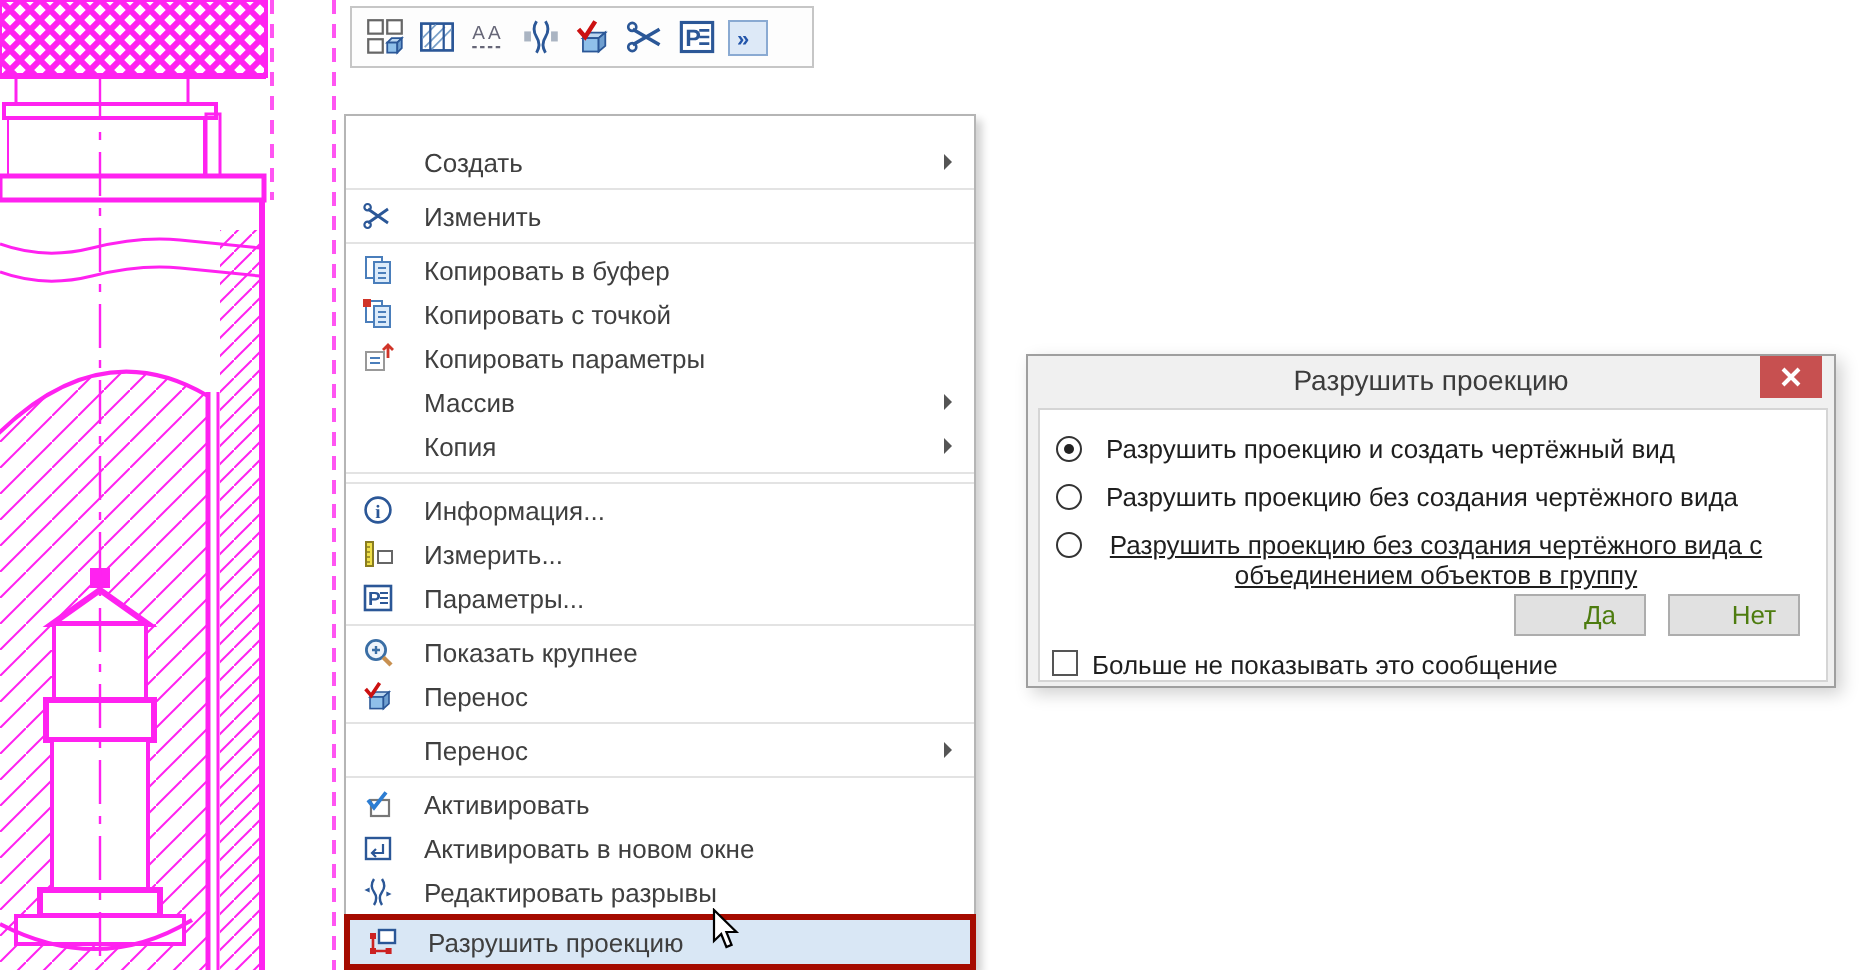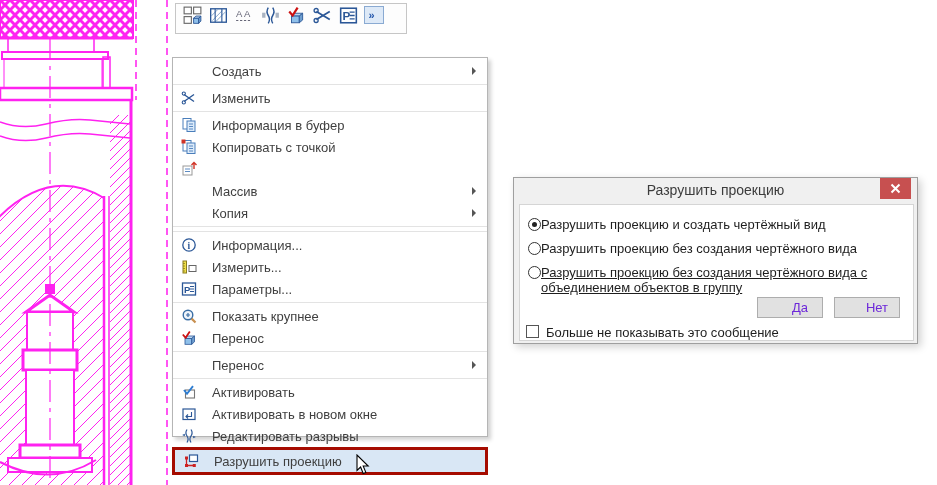--- a/index.html
+++ b/index.html
@@ -4,54 +4,54 @@
 <style>
   * { box-sizing: border-box; margin: 0; padding: 0; }
   html,body { width:937px; height:485px; overflow:hidden; background:#fff;
     font-family:"Liberation Sans", sans-serif; }
 
   
   #cad { position:absolute; left:0; top:0; }
 
   
   .toolbar { position:absolute; left:175px; top:3px; width:232px; height:31px;
-    background:#fdfdfd; border:1px solid #c6c6c6; display:flex; 
+    background:#fdfdfd; border:1px solid #c6c6c6; display:flex; align-items:center;
     padding:0 5px; gap:4px; }
   .tbtn { width:22px; height:22px; display:flex; align-items:center; justify-content:center; }
 
   
-  .menu { position:absolute; left:172px; top:57px; width:316px; height:380px;
+  .menu { position:absolute; left:172px; top:57px; width:316px; height:428px;
     background:#fff; border:1px solid #b5b5b5; box-shadow:3px 3px 4px rgba(0,0,0,0.18);
-    padding-top:2px; font-size:13px; color:#3f3f3f; }
+    padding-top:12px; font-size:13px; color:#3f3f3f; }
   .mi { display:flex; align-items:center; height:22px; padding-left:7px; cursor:default; }
   .mi .ic { width:18px; height:16px; flex:0 0 18px; margin-right:14px;
     display:flex; align-items:center; justify-content:center; }
   .mi .arrow { margin-left:auto; margin-right:11px; width:0; height:0;
     border-left:4px solid #555; border-top:4px solid transparent; border-bottom:4px solid transparent; }
   .msep { border-top:1px solid #e3e3e3; height:3px; margin-top:2px; }
   .mi.hl { height:28px; background:#d9e7f5; border:3px solid #a50b00; margin:0 -1px; }
 
   
   .dialog { position:absolute; left:513px; top:177px; width:405px; height:167px;
     background:#f0f0f0; border:1px solid #9f9f9f; box-shadow:3px 3px 8px rgba(0,0,0,0.18); }
   .titlebar { position:relative; height:26px; }
   .dtitle { display:block; text-align:center; line-height:25px; font-size:14px; color:#3c3c3c; }
   .closebtn { position:absolute; top:0; right:6px; width:31px; height:21px;
     background:#c75050; display:flex; align-items:center; justify-content:center; }
   .dbody { position:absolute; left:5px; top:26px; width:395px; height:137px;
     background:#fff; border:1px solid #d5d5d5; font-size:13px; color:#1e1e1e; }
-  .radio-row { position:absolute; display:flex; align-items:flex-start; gap:0; left:8px; }
+  .radio-row { position:absolute; display:flex; align-items:flex-start; gap:12px; left:8px;text-align:center; }
   .radio { width:13px; height:13px; border:1px solid #333; border-radius:50%;
     background:#fff; flex:0 0 13px; margin-top:1px; position:relative; }
   .radio.checked::after { content:""; position:absolute; left:3px; top:3px;
     width:5px; height:5px; border-radius:50%; background:#222; }
   .radio-label { line-height:15px; max-width:345px; }
   .btnrow { position:absolute; top:92px; left:237px; display:flex; gap:11px; }
   .wbtn { width:66px; height:21px; background:#e1e1e1; border:1px solid #adadad;
-    font-size:13px; color:#6d28d9; font-family:"Liberation Sans", sans-serif;padding-left:20px; }
+    font-size:13px; color:#4d7c0f; font-family:"Liberation Sans", sans-serif;padding-left:20px; }
   .chk-row { position:absolute; left:6px; top:120px; display:flex; gap:7px; }
   .checkbox { width:13px; height:13px; border:1px solid #555; background:#fff; flex:0 0 13px; }
 
   
   #cursor { position:absolute; left:356px; top:454px; }
 </style>
 </head>
 <body>
 
 <svg id="cad" width="172" height="485" viewBox="0 0 172 485">
@@ -196,21 +196,21 @@
   <div class="msep"></div>
 
   <div class="mi">
     <span class="ic">
       <svg width="16" height="16" viewBox="0 0 16 16">
         <rect x="2" y="1.5" width="8" height="10.5" fill="#fff" stroke="#4a7ebb"></rect>
         <rect x="6" y="4" width="8" height="10.5" fill="#dcebfa" stroke="#4a7ebb"></rect>
         <path d="M8,7 H12 M8,9.5 H12 M8,12 H12" stroke="#4a7ebb" stroke-width="0.9"></path>
       </svg>
     </span>
-    <span class="lbl">Информация в буфер</span>
+    <span class="lbl">Копировать в буфер</span>
   </div>
 
   <div class="mi">
     <span class="ic">
       <svg width="16" height="16" viewBox="0 0 16 16">
         <rect x="2" y="1.5" width="8" height="10.5" fill="#fff" stroke="#4a7ebb"></rect>
         <rect x="6" y="4" width="8" height="10.5" fill="#dcebfa" stroke="#4a7ebb"></rect>
         <path d="M8,7 H12 M8,9.5 H12 M8,12 H12" stroke="#4a7ebb" stroke-width="0.9"></path>
         <rect x="0.5" y="0.5" width="4" height="4" fill="#d03428"></rect>
       </svg>
@@ -219,20 +219,21 @@
   </div>
 
   <div class="mi">
     <span class="ic">
       <svg width="16" height="16" viewBox="0 0 16 16">
         <rect x="2" y="5" width="9" height="9" fill="#fff" stroke="#999"></rect>
         <path d="M4,8 H9 M4,10.5 H9" stroke="#4a7ebb" stroke-width="0.9"></path>
         <path d="M13,8 V1.5 M10.5,4 L13,1.5 L15.5,4" fill="none" stroke="#d03428" stroke-width="1.4"></path>
       </svg>
     </span>
+    <span class="lbl">Копировать параметры</span>
   </div>
 
   <div class="mi">
     <span class="ic"></span>
     <span class="lbl">Массив</span>
     <span class="arrow"></span>
   </div>
 
   <div class="mi">
     <span class="ic"></span>

